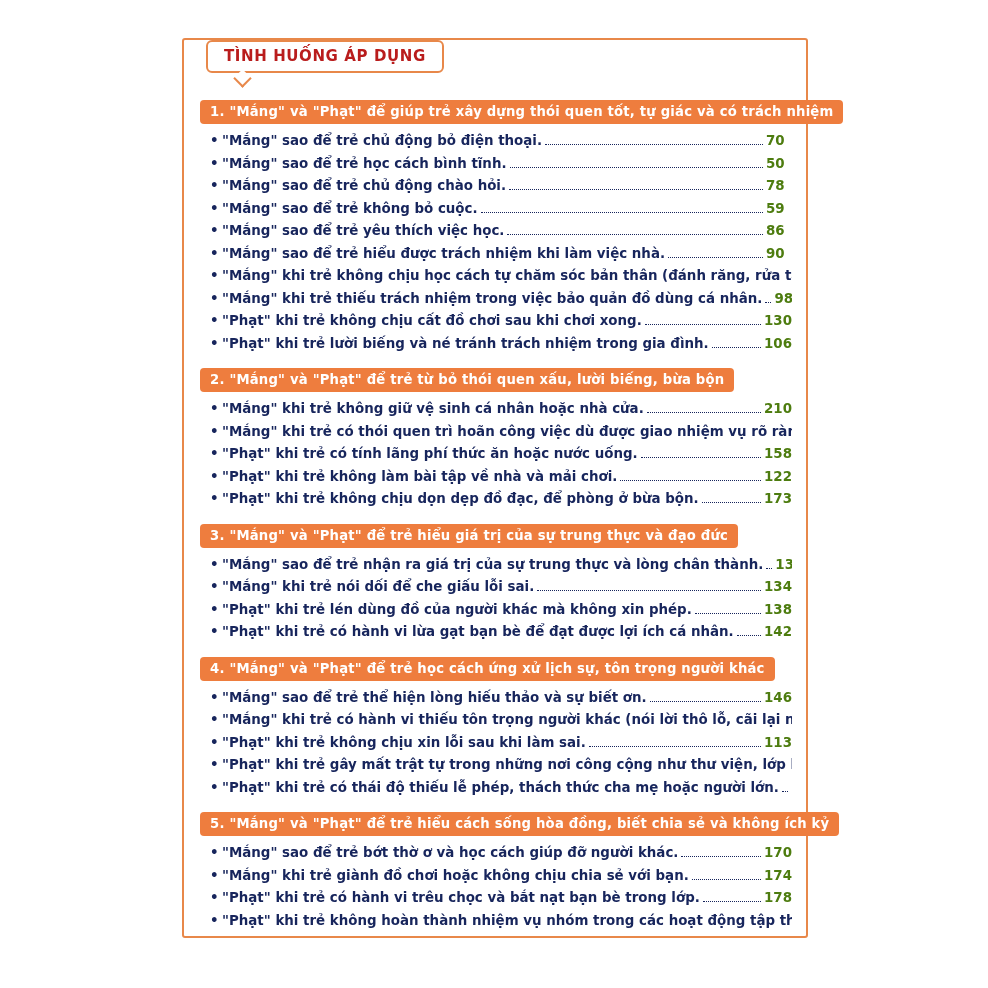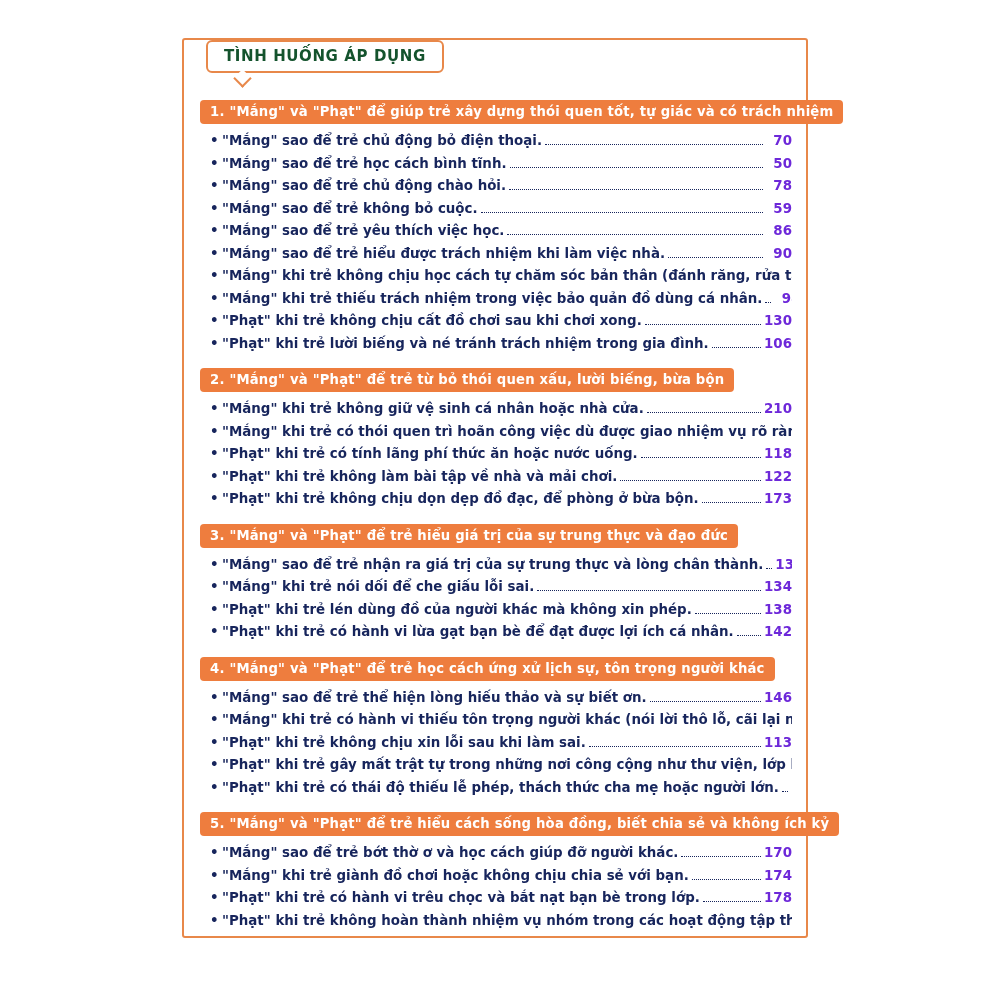--- a/index.html
+++ b/index.html
@@ -39,21 +39,21 @@
     left: 206px;
     top: 40px;
     height: 38px;
   }
   .heading {
     display: inline-block;
     background: #ffffff;
     border: 2px solid #e8884a;
     border-radius: 6px;
     padding: 5px 16px 6px 16px;
-    color: #14532d;
+    color: #b91c1c;
     font-size: 15px;
     font-weight: bold;
     letter-spacing: 0.6px;
     font-family: "DejaVu Sans", sans-serif;
     white-space: nowrap;
   }
   .heading-tail {
     position: absolute;
     left: 30px;
     bottom: -7px;
@@ -117,24 +117,24 @@
   }
   .dots {
     flex: 1 1 auto;
     border-bottom: 1.5px dotted #17255c;
     margin: 0 3px 4px 3px;
     min-width: 6px;
     height: 0;
   }
   .page-num {
     flex: 0 0 auto;
-    color: #6d28d9;
+    color: #4d7c0f;
     font-weight: bold;
     font-size: 13.4px;
-    text-align: right;
+    text-align: left;
     min-width: 26px;
   }
 </style>
 </head>
 <body>
 
 <div class="page">
 
   <div class="frame"></div>
 
@@ -237,21 +237,21 @@
             <span class="bullet">•</span>
             <span class="entry-row">
               <span class="entry-text">"Mắng" khi trẻ có thói quen trì hoãn công việc dù được giao nhiệm vụ rõ ràng.</span>
             </span>
           </li>
           <li>
             <span class="bullet">•</span>
             <span class="entry-row">
               <span class="entry-text">"Phạt" khi trẻ có tính lãng phí thức ăn hoặc nước uống.</span>
               <span class="dots"></span>
-              <span class="page-num">118</span>
+              <span class="page-num">158</span>
             </span>
           </li>
           <li>
             <span class="bullet">•</span>
             <span class="entry-row">
               <span class="entry-text">"Phạt" khi trẻ không làm bài tập về nhà và mải chơi.</span>
               <span class="dots"></span>
               <span class="page-num">122</span>
             </span>
           </li>

